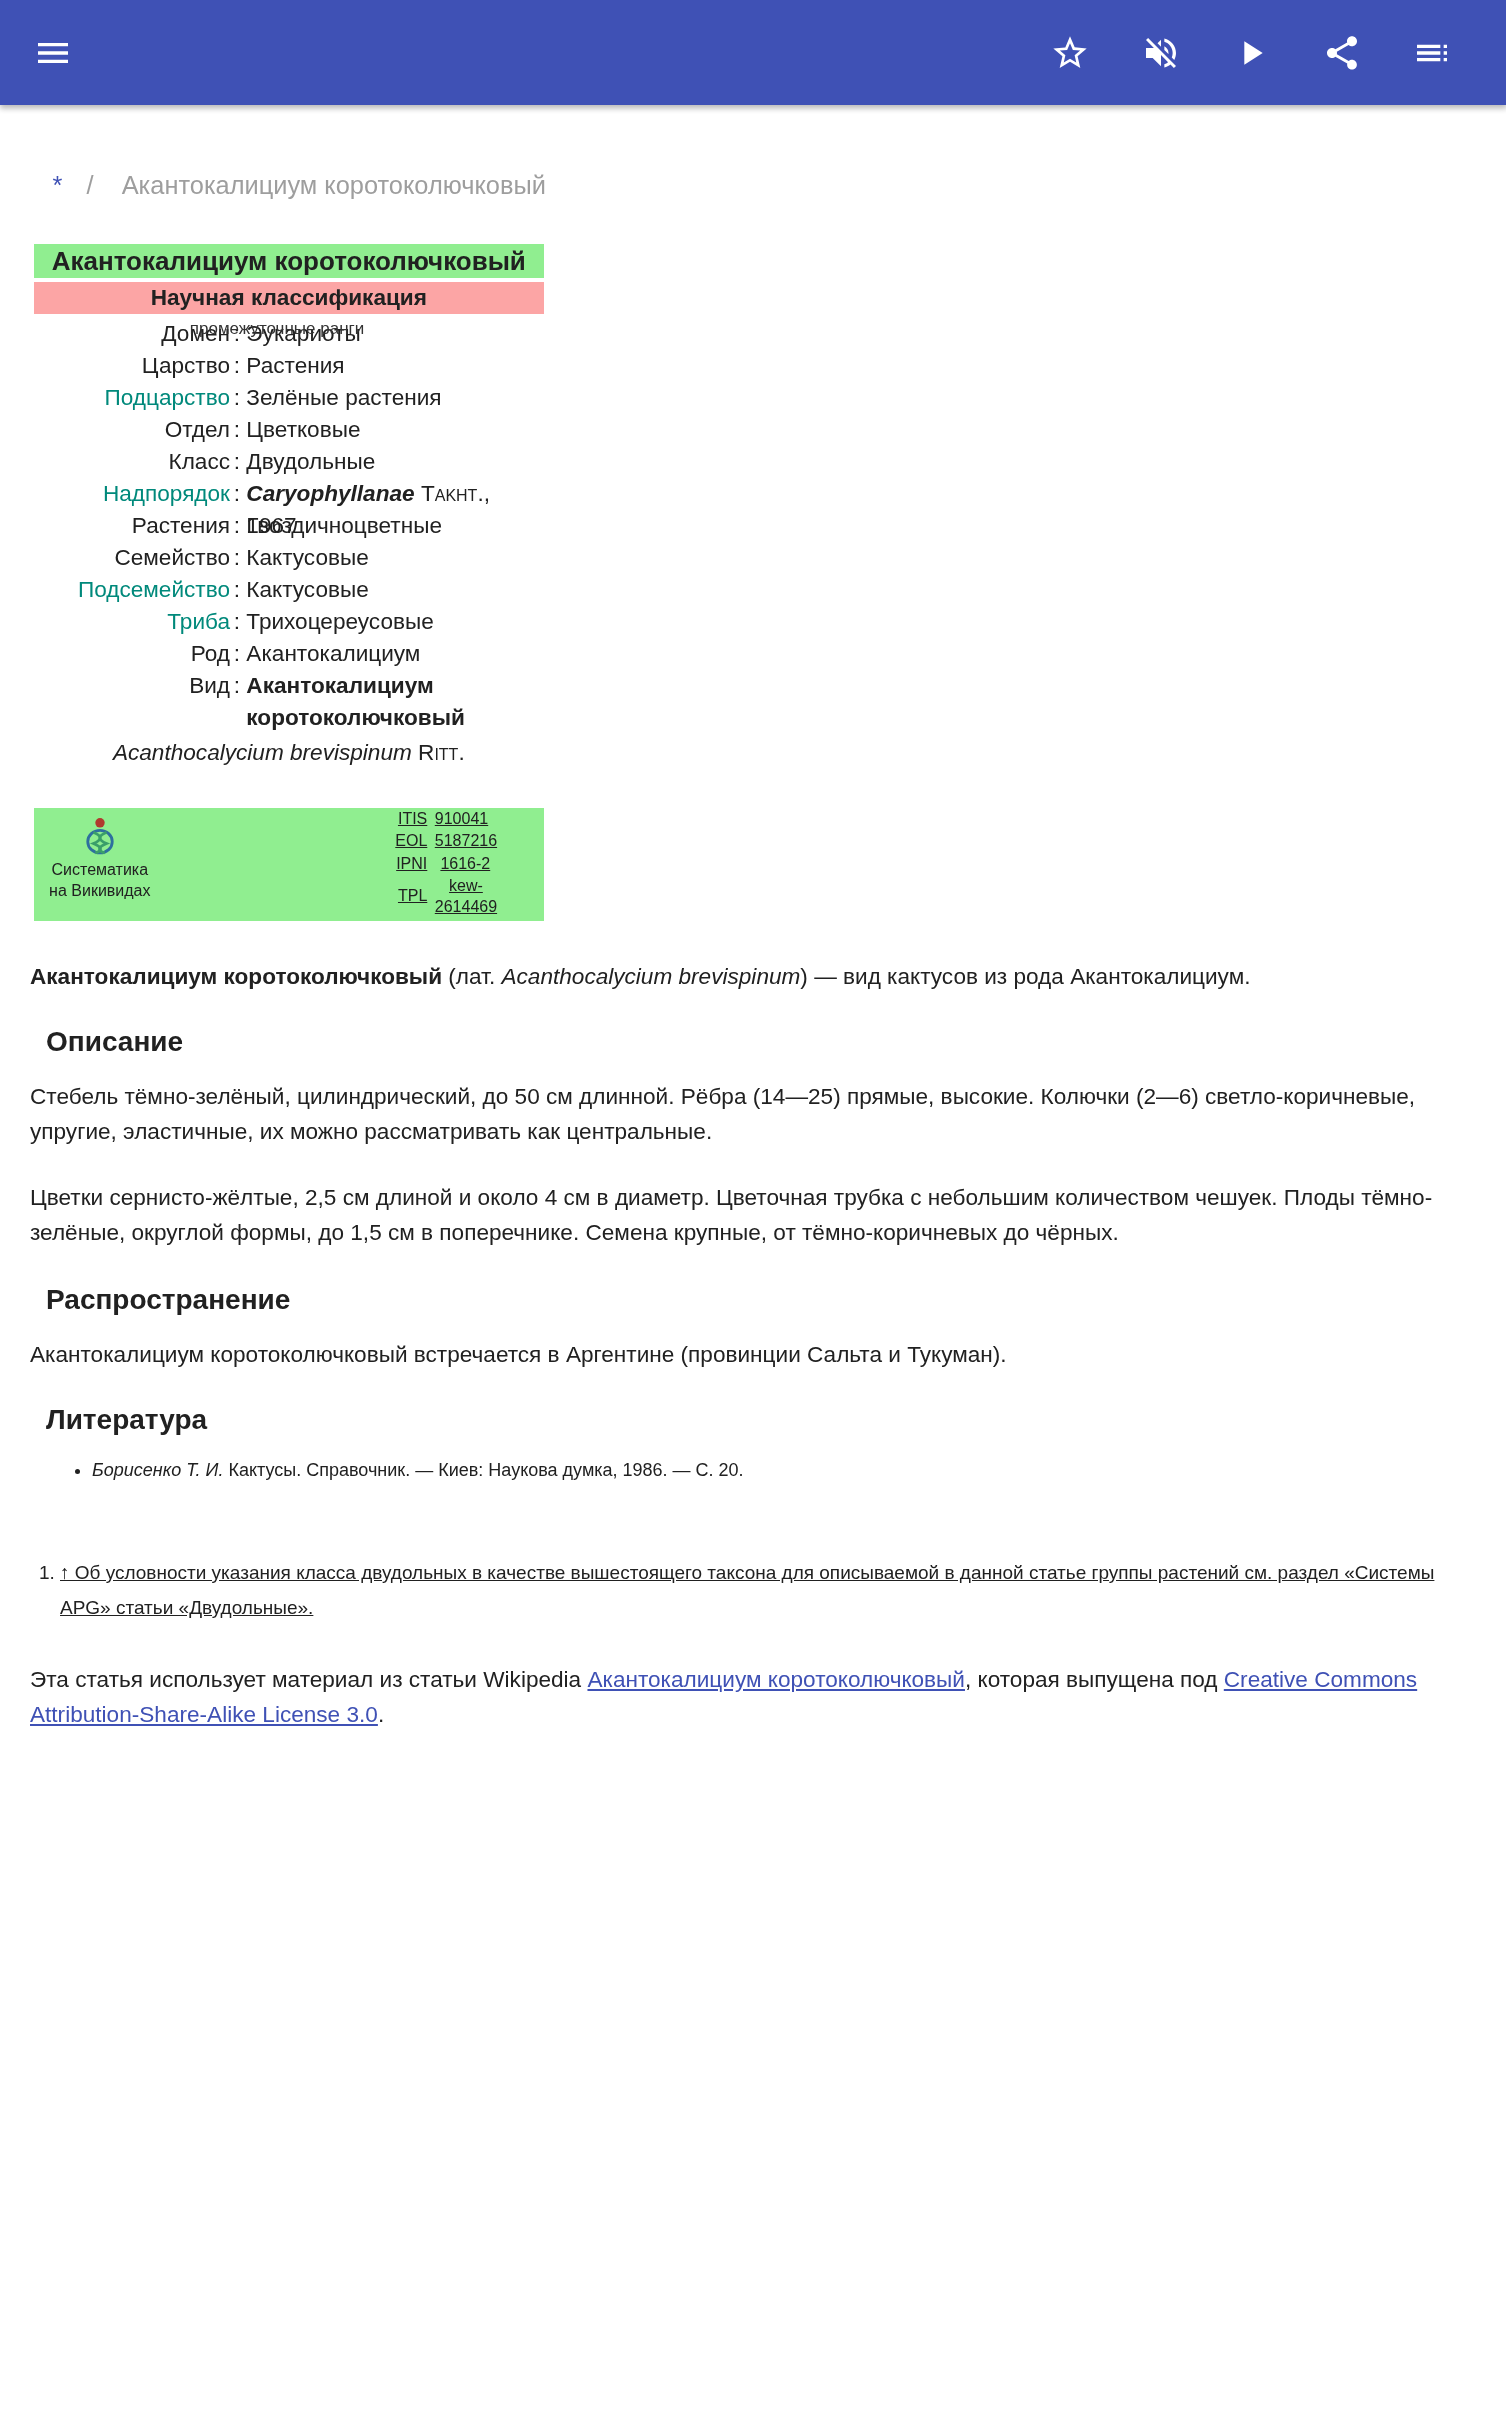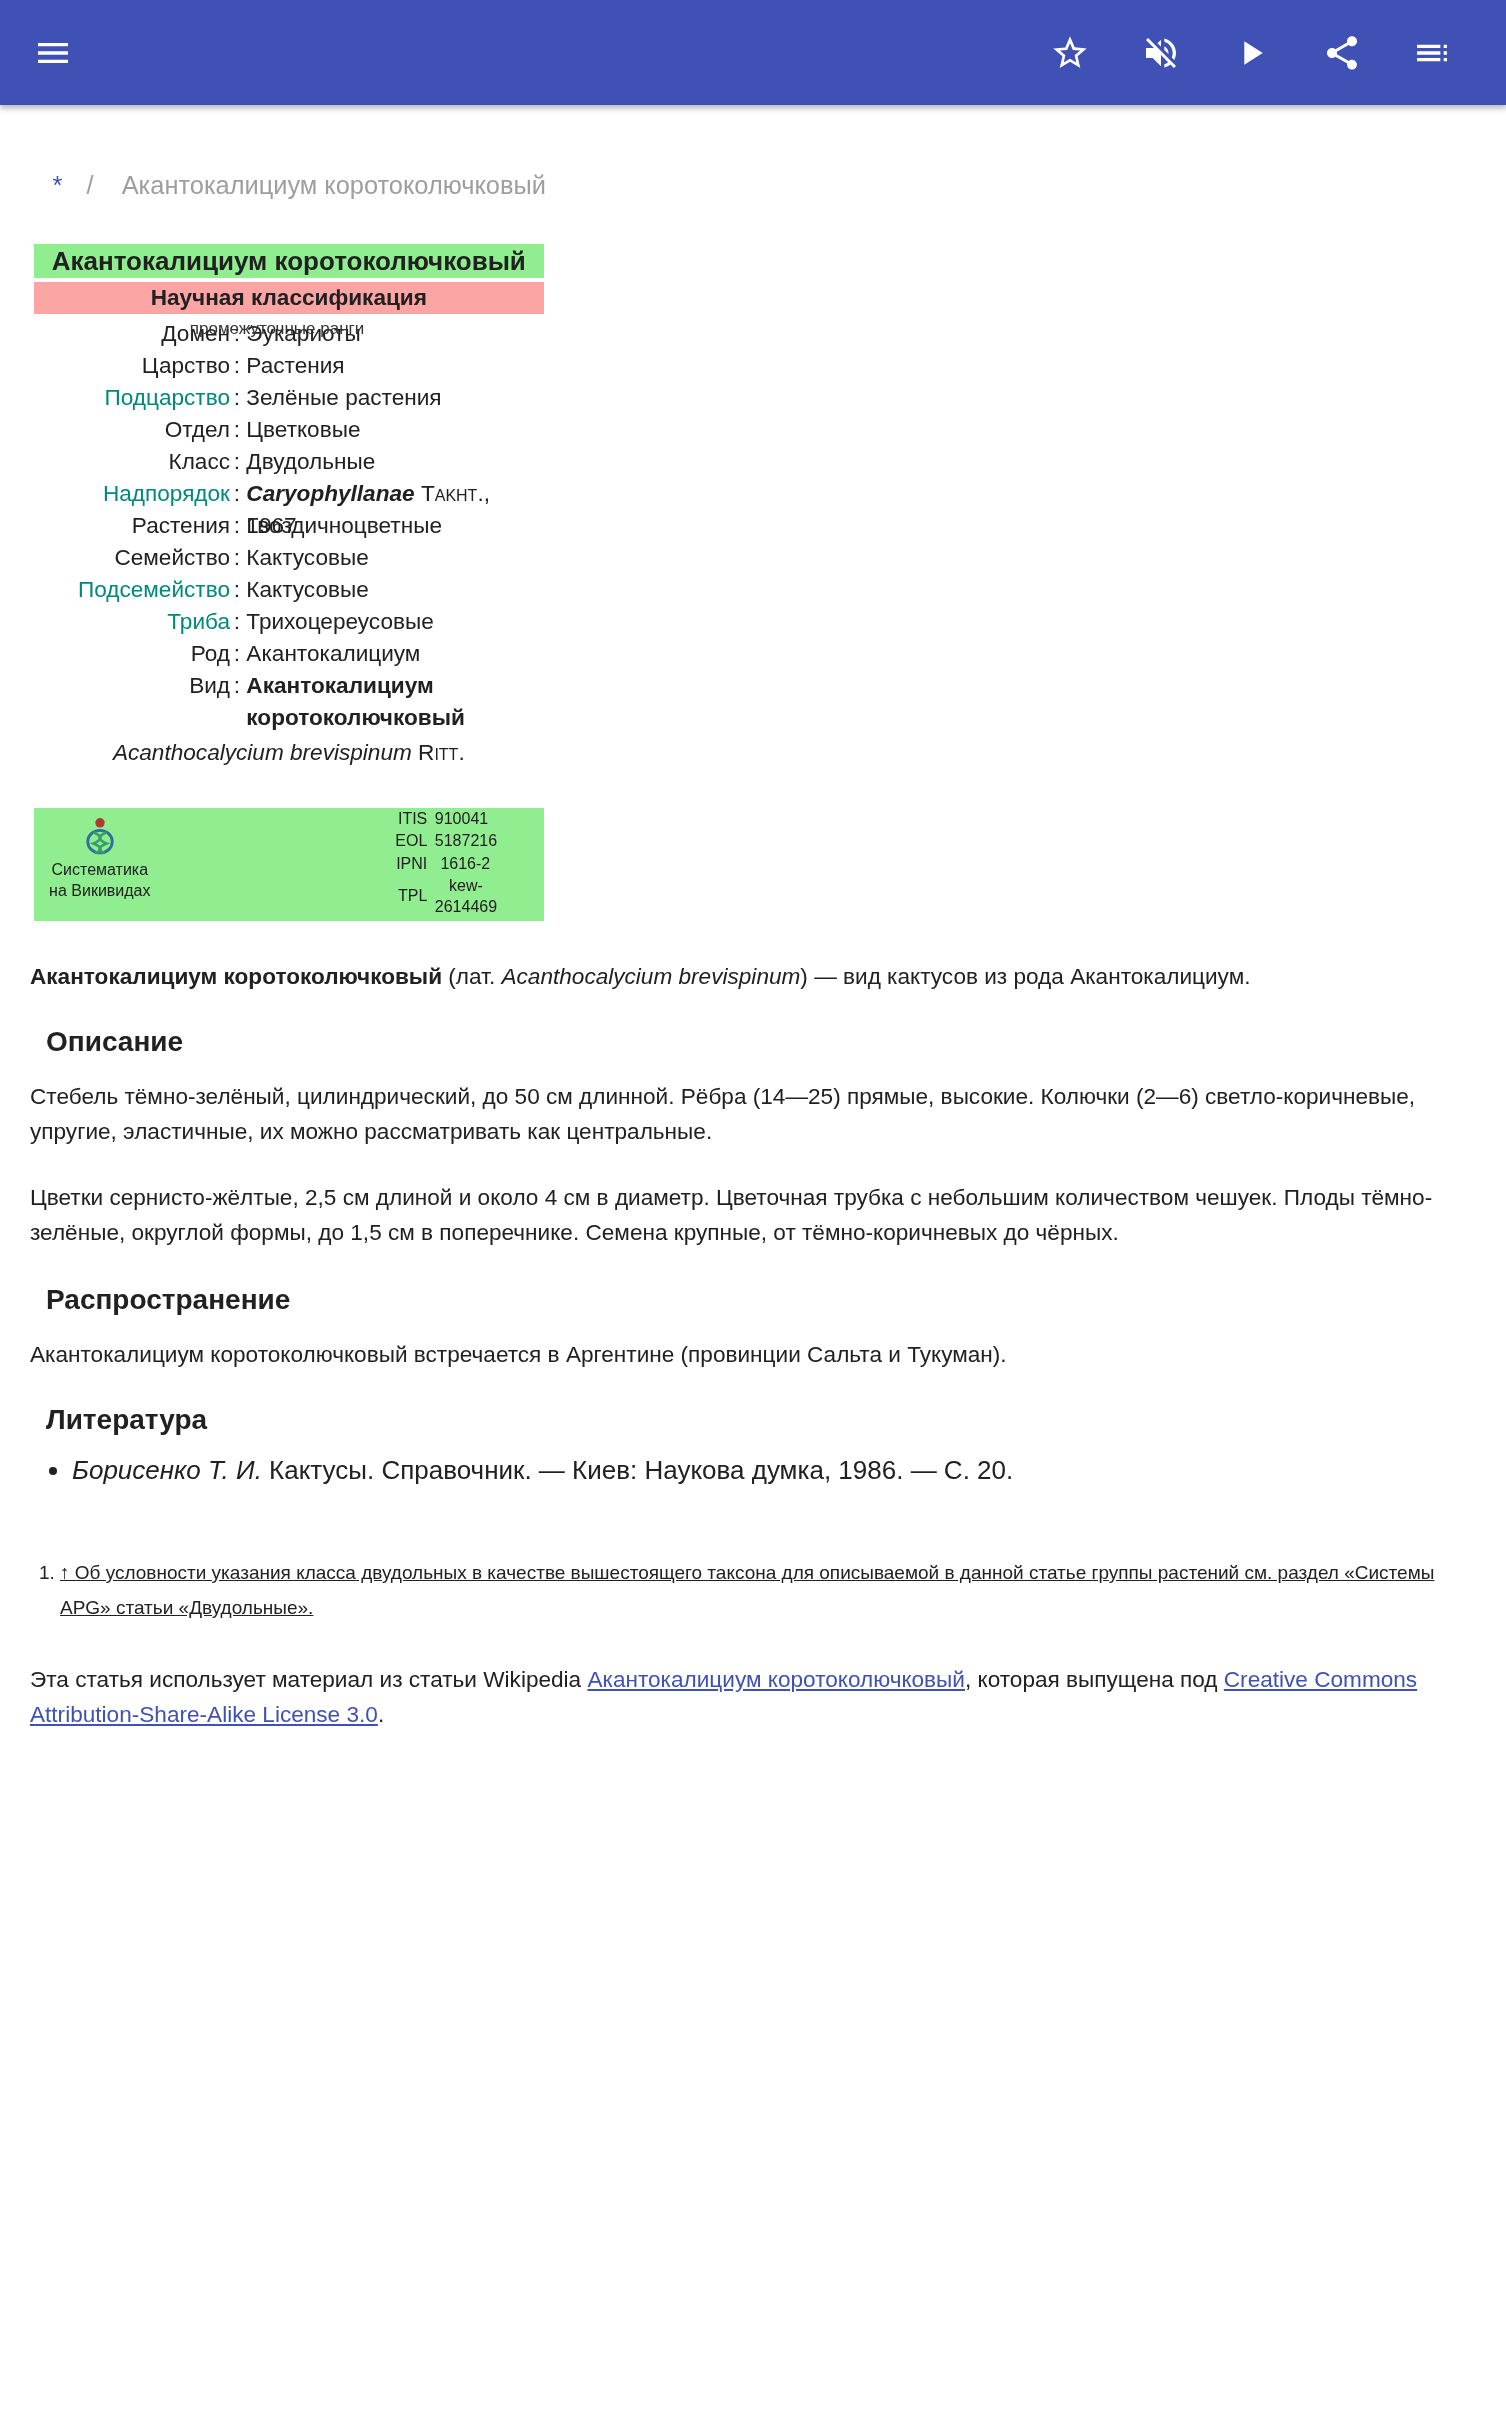--- a/index.html
+++ b/index.html
@@ -33,30 +33,30 @@
   .ib-row .k { width: 200px; text-align: right; padding-right: 3.8px; }
   .ib-row .k.link { color: #00897b; }
   .ib-row .v { flex: 1; }
   .ib-row.tall { height: 64px; }
   .ib-row.tall .v { line-height: 32px; font-weight: bold; }
   .ib-latin { text-align: center; height: 38px; line-height: 38px; }
   .ib-latin i { font-style: italic; }
   .smallcaps { font-variant: small-caps; }
   .ib-links { margin-top: 36px; background: #90ee90; height: 113px; position: relative; font-size: 16px; }
   .ib-link { position: absolute; text-align: center; line-height: 21px; }
-  .ib-ids { position: absolute; left: 360px; top: 0; font-size: 16px; line-height: 22.6px; }
+  .ib-ids { position: absolute; left: 360px; top: 0; font-size: 16px; line-height: 22.6px; text-decoration: underline; }
   .ib-ids .r { display: flex; }
   .ib-ids .r .a { width: 41px; text-align: right; padding-right: 7.5px; }
 
   .lead { position: absolute; left: 0; top: 855px; font-size: 22.6px; line-height: 34px; white-space: nowrap; }
   .h2 { position: absolute; left: 16px; font-size: 28px; font-weight: bold; color: #212121; }
   .para { position: absolute; left: 0; width: 1450px; font-size: 22.6px; line-height: 35px; }
 
   a.lnk { color: #3f51b5; text-decoration: underline; }
-  ul.lit { position: absolute; left: 42px; top: 1348px; font-size: 26px; line-height: 34px; }
+  ul.lit { position: absolute; left: 62px; top: 1348px; font-size: 18px; line-height: 34px; }
   ol.notes { position: absolute; left: 30px; top: 1450px; font-size: 19px; line-height: 35px; width: 1412px; text-decoration: underline; }
 </style>
 </head>
 <body>
 
 <div class="appbar">
   <div class="icon-btn" style="left:26px">
     <svg viewBox="0 0 24 24">
         <path d="M3 6h18v2H3zm0 5h18v2H3zm0 5h18v2H3z"></path>
       </svg>

